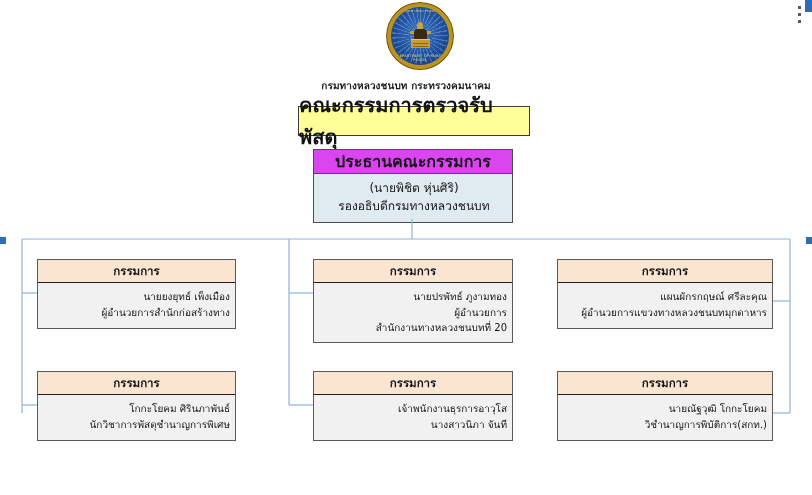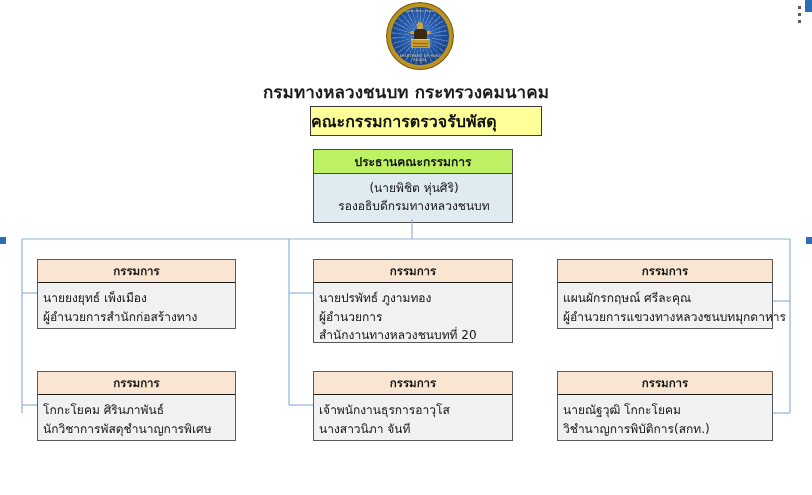--- a/index.html
+++ b/index.html
@@ -150,60 +150,60 @@
   }
   .logo-text-top { top: 3px; }
   .logo-text-bot { bottom: 3px; }
 
   
   .ministry {
     position: absolute;
     left: 0; right: 0;
     top: 78px;
     text-align: center;
-    font-size: 17px;
+    font-size: 10px;
     font-weight: bold;
     color: #1b1b1b;
     letter-spacing: .1px;
   }
 
   
   .title-box {
     position: absolute;
-    left: 310px;
+    left: 298px;
     top: 106px;
     width: 230px;
     height: 28px;
     background: #ffff99;
     border: 1.5px solid #3a3a3a;
     display: flex;
     align-items: center;
-    justify-content: flex-start;
-    font-size: 16px;
+    justify-content: flex-end;
+    font-size: 20px;
     font-weight: bold;
     color: #121212;
   }
 
   
   .chair-box {
     position: absolute;
     left: 313px;
     top: 149px;
     width: 198px;
     border: 1px solid #4b4b4b;
     background: #dfeaf1;
   }
   .chair-head {
     height: 23px;
-    background: #bef264;
+    background: #d946ef;
     border-bottom: 1px solid #4b4b4b;
     display: flex;
     align-items: center;
     justify-content: center;
-    font-size: 12px;
+    font-size: 16px;
     font-weight: bold;
     color: #161616;
   }
   .chair-body {
     padding: 5px 4px 7px 6px;
     text-align: center;
     font-size: 12px;
     color: #161616;
     line-height: 1.5;
   }
@@ -231,22 +231,22 @@
     display: flex;
     align-items: center;
     justify-content: center;
     font-size: 11.5px;
     font-weight: bold;
     color: #141414;
     text-align: right;
   }
   .member .m-body {
     padding: 6px 5px 8px 5px;
-    text-align: left;
-    font-size: 12px;
+    text-align: right;
+    font-size: 10px;
     color: #141414;
     line-height: 1.55;
   }
   .member .m-body div { white-space: nowrap; }
 
   .m-r1 { top: 259px; height: 68px; }
   .m-r1.tall { height: 82px; }
   .m-r2 { top: 371px; height: 68px; }
 
   .col-l { left: 37px;  width: 197px; }

